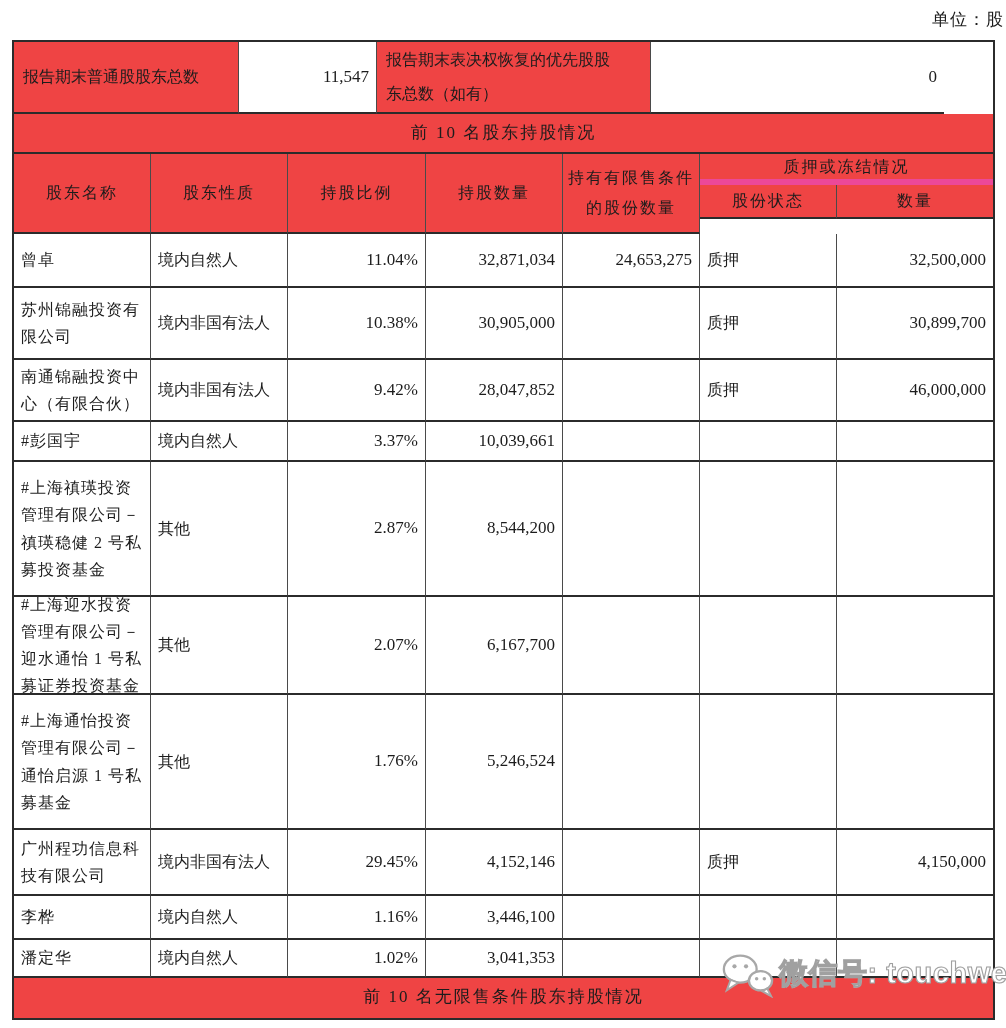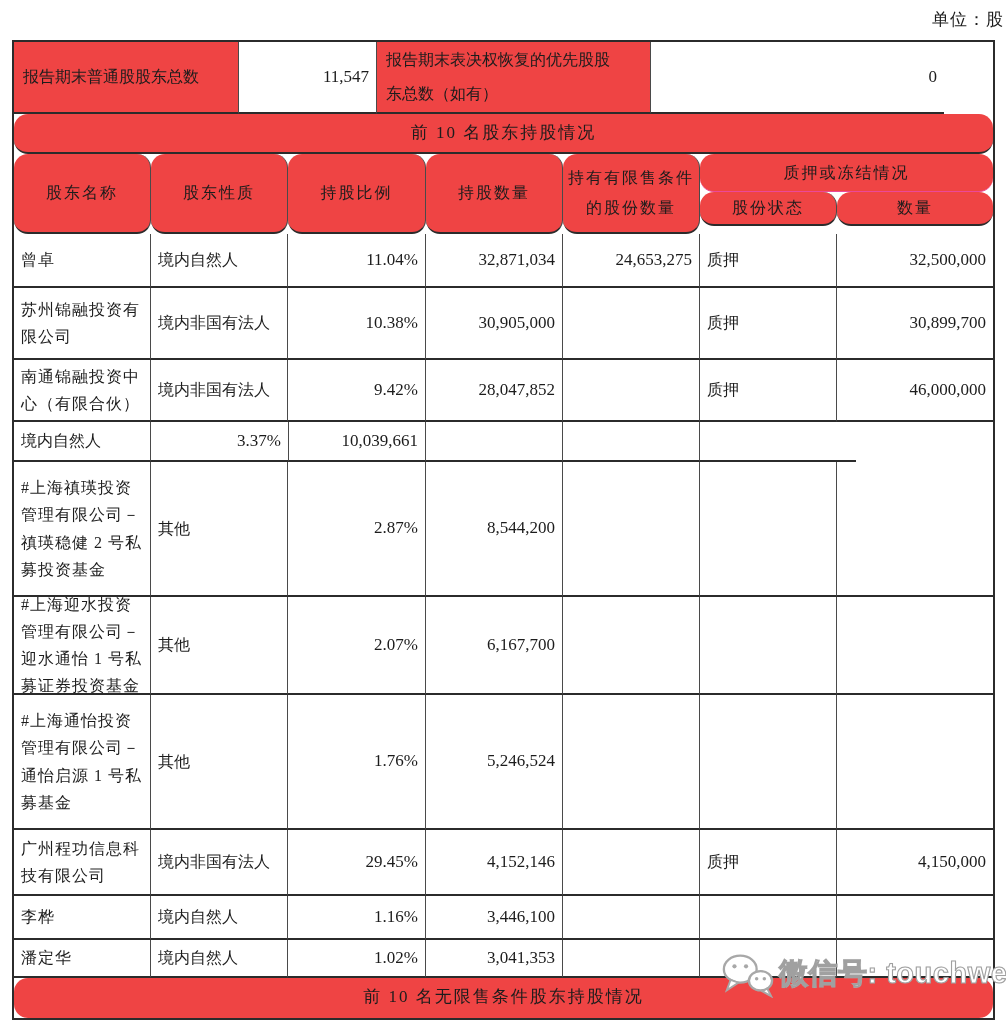--- a/index.html
+++ b/index.html
@@ -14,36 +14,36 @@
   .row{display:flex;align-items:stretch;}
   .cell{
     box-sizing:border-box;display:flex;align-items:center;
     border-right:1px solid #4a4a4a;border-bottom:2px solid #2b2b2b;
     font-size:16px;line-height:1.7;white-space:pre-line;overflow:hidden;
   }
   .last{border-right:none !important;}
   .grey{background:#ef4444;}
   .num{justify-content:flex-end;padding-right:7px;font-size:17px;}
   .txt{justify-content:flex-start;padding-left:7px;}
-  .ctr{justify-content:center;text-align:center;border-radius:14px;}
+  .ctr{justify-content:center;text-align:center;}
 
   .w1{width:137px}.w2{width:137px}.w3{width:138px}.w4{width:137px}
   .w5{width:137px}.w6{width:137px}.w7{width:156px}
   .w12{width:225px}.w45{width:274px}.w67{width:293px}.wfull{width:979px}
 
   .hsum{height:72px}.hban{height:40px}.hhdr{height:80px}
   .h1{height:54px}.h2{height:72px}.h3{height:62px}.h4{height:40px}
   .h5{height:135px}.h6{height:98px}.h7{height:135px}
   .h8{height:66px}.h9{height:44px}.h10{height:38px}.hft{height:40px}
 
   .lbl{line-height:2.1;padding-left:9px;}
   .banner{font-size:17px;letter-spacing:2px;}
   .hdrcell{line-height:1.85;letter-spacing:2px;}
   .hgroup{display:flex;flex-direction:column;box-sizing:border-box;}
-  .pgtop{height:38px;border-right:none;border-bottom:1px solid #ec4899;}
+  .pgtop{height:31px;border-right:none;border-bottom:6px solid #ec4899;}
   .sub{display:flex;height:34px;}
   .subh{height:34px;}
   .namecell{letter-spacing:1px;}
   .ftr{justify-content:center;align-items:flex-start;padding-top:5px;border-bottom:none;letter-spacing:2px;font-size:17px;}
 
   .wm{position:absolute;left:720px;top:950px;display:flex;align-items:center;gap:5px;z-index:9;}
   .wmtext{
     font-family:"Liberation Sans",sans-serif;font-size:29px;font-weight:600;
     color:#ffffff;-webkit-text-stroke:1.1px #a0a0a0;text-shadow:0 0 1px #c0c0c0;
     letter-spacing:.5px;white-space:nowrap;
@@ -112,20 +112,21 @@
 心（有限合伙）</div>
       <div class="cell w2 txt">境内非国有法人</div>
       <div class="cell w3 num">9.42%</div>
       <div class="cell w4 num">28,047,852</div>
       <div class="cell w5 num"></div>
       <div class="cell w6 txt">质押</div>
       <div class="cell w7 num last">46,000,000</div>
     </div>
 
     <div class="row h4">
+      <div class="cell w1 txt namecell">#彭国宇</div>
       <div class="cell w2 txt">境内自然人</div>
       <div class="cell w3 num">3.37%</div>
       <div class="cell w4 num">10,039,661</div>
       <div class="cell w5 num"></div>
       <div class="cell w6 txt"></div>
       <div class="cell w7 num last"></div>
     </div>
 
     <div class="row h5">
       <div class="cell w1 txt namecell">#上海禛瑛投资

